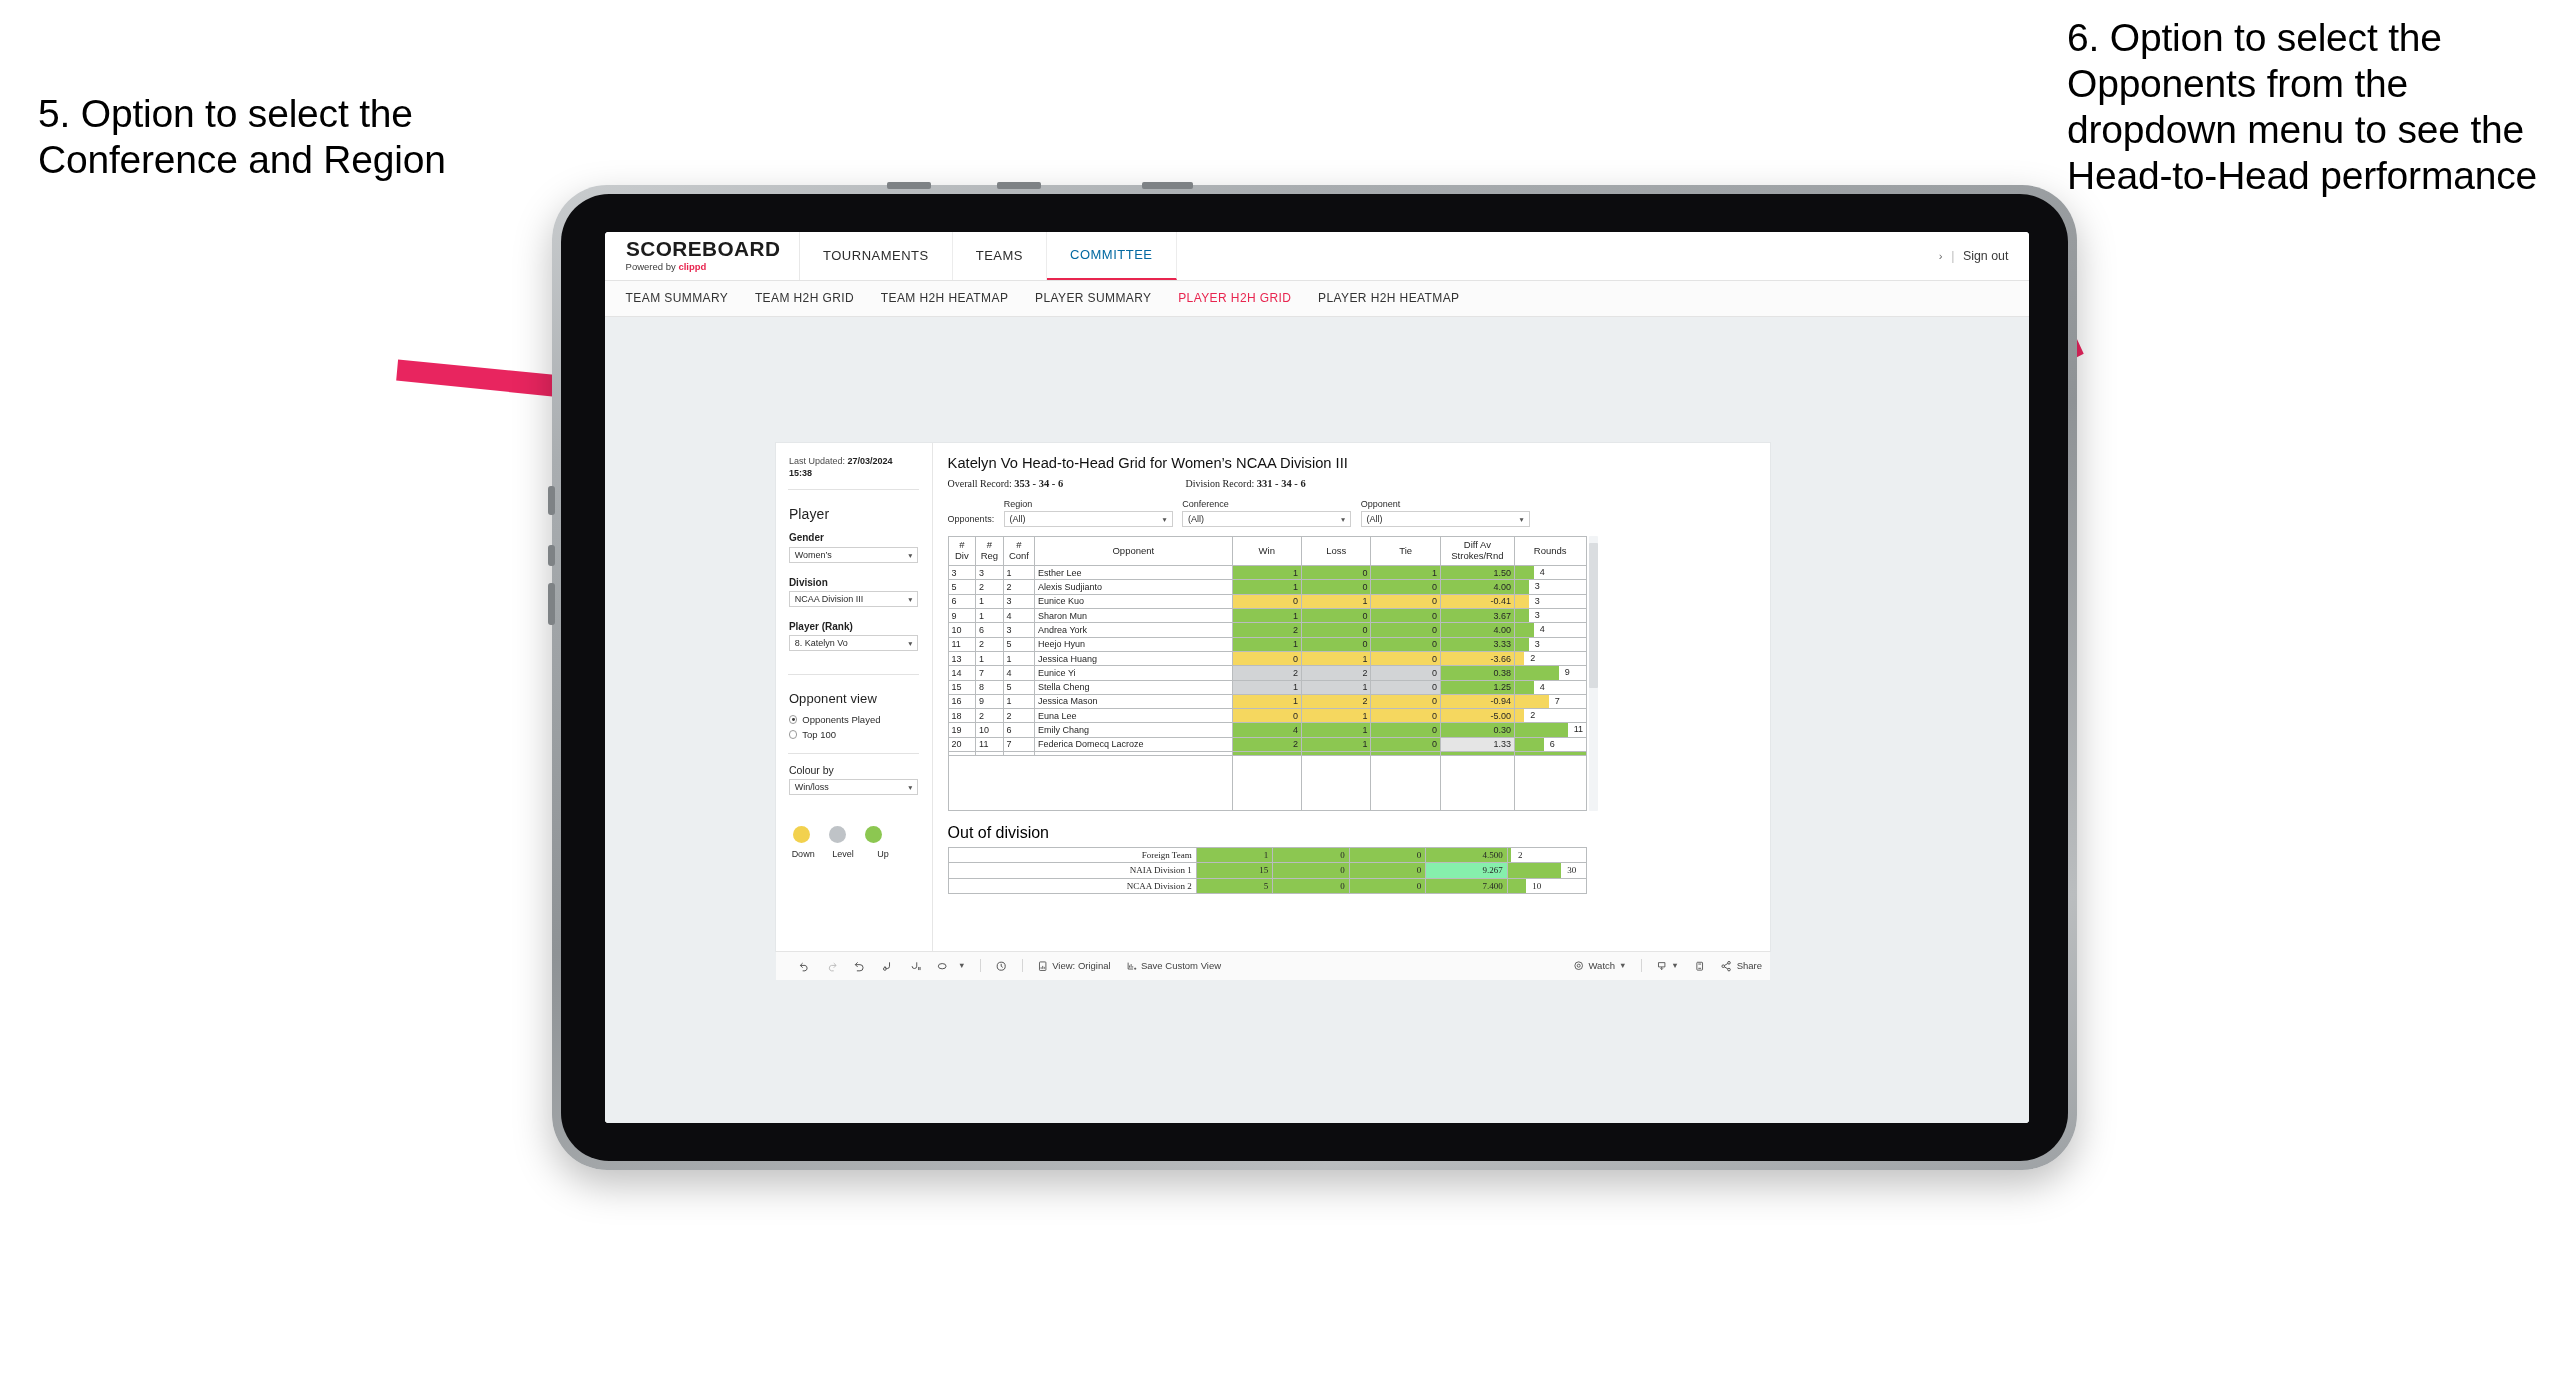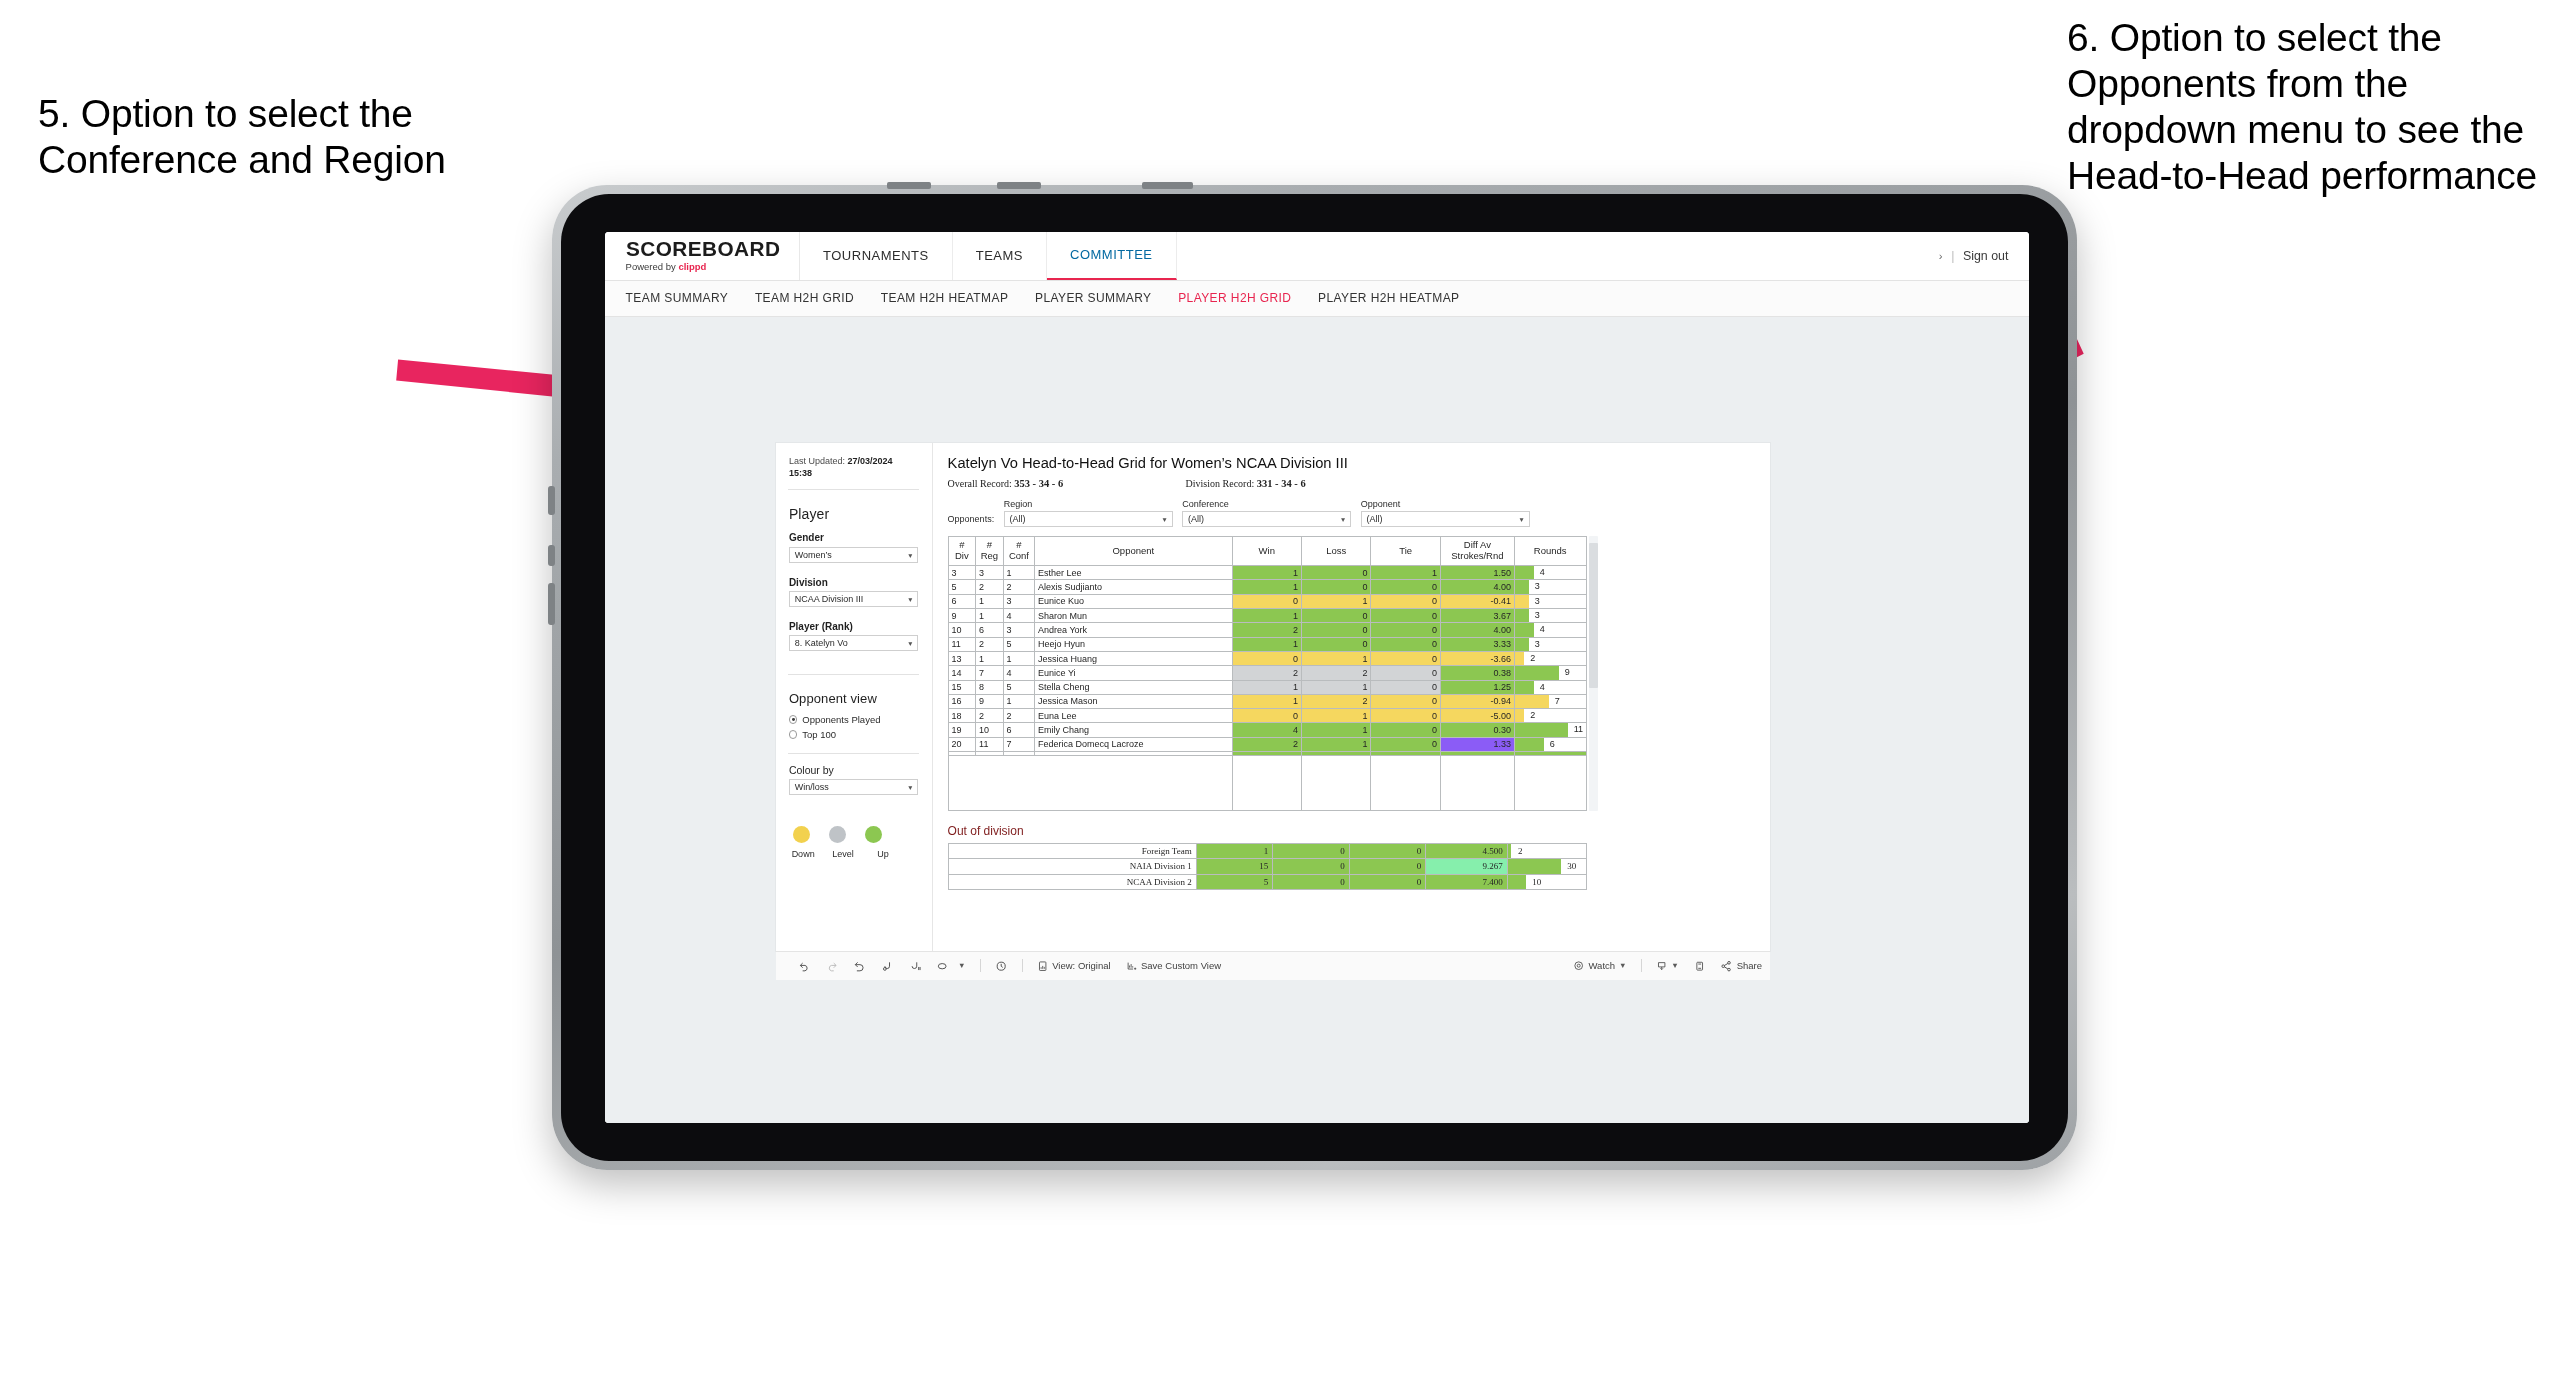--- a/index.html
+++ b/index.html
@@ -172,21 +172,21 @@
   .rndlabel { position:relative; display:block; text-align:left; padding-left:2.9px;
               line-height:13.3px; font-size:9px; }
   .tailbox { height:55px; }
   .tailbox td { border:1px solid #b9bcbe; }
 
   .scrollbar { width:8.6px; margin-left:2.9px; background:#f2f4f6;
                position:relative; border-radius:1px; }
   .scrollbar .thumb { position:absolute; left:0; right:0; top:7.6px; height:145px;
                       background:#dadde0; border-radius:1px; }
 
-  .ood-title { font-size:12px; color:#7f1d1d; margin:13.3px 0 4.8px; }
+  .ood-title { font-size:16px; color:#000000; margin:13.3px 0 4.8px; }
   table.ood { border-collapse:collapse; table-layout:fixed; width:639px; }
   table.ood td { border:1px solid #b9bcbe; font-size:9px; color:#262626;
                  height:14.3px; padding:0 3.8px;font-family:Liberation Serif, serif; }
   td.oodname { text-align:right; width:179px; }
 
   
   .toolbar {
     position:absolute; left:171px; top:633px; width:994px; height:29.5px;
     background:#fafafa; border-top:1px solid #e4e4e4;
     display:flex; align-items:center; gap:0; padding-left:15px;
@@ -571,21 +571,21 @@
                         </td>
                       </tr>
                       <tr>
                         <td class="rank">20</td>
                         <td class="rank">11</td>
                         <td class="rank">7</td>
                         <td class="name">Federica Domecq Lacroze</td>
                         <td class="num" style="background: rgb(140, 199, 81);">2</td>
                         <td class="num" style="background: rgb(140, 199, 81);">1</td>
                         <td class="num" style="background: rgb(140, 199, 81);">0</td>
-                        <td class="num" style="background: #8b5cf6;">1.33</td>
+                        <td class="num" style="background: #e5e5e5;">1.33</td>
                         <td class="rounds">
                           <span class="bar" style="width: 29.5px; background: rgb(140, 199, 81);"></span>
                           <span class="rndlabel" style="padding-left: 32px;">6</span>
                         </td>
                       </tr>
                       <tr style="height: 3.8px;">
                         <td style="height: 3.8px; background: rgb(255, 255, 255);"></td>
                         <td style="height: 3.8px; background: rgb(255, 255, 255);"></td>
                         <td style="height: 3.8px; background: rgb(255, 255, 255);"></td>
                         <td style="height: 3.8px; background: rgb(255, 255, 255);"></td>

